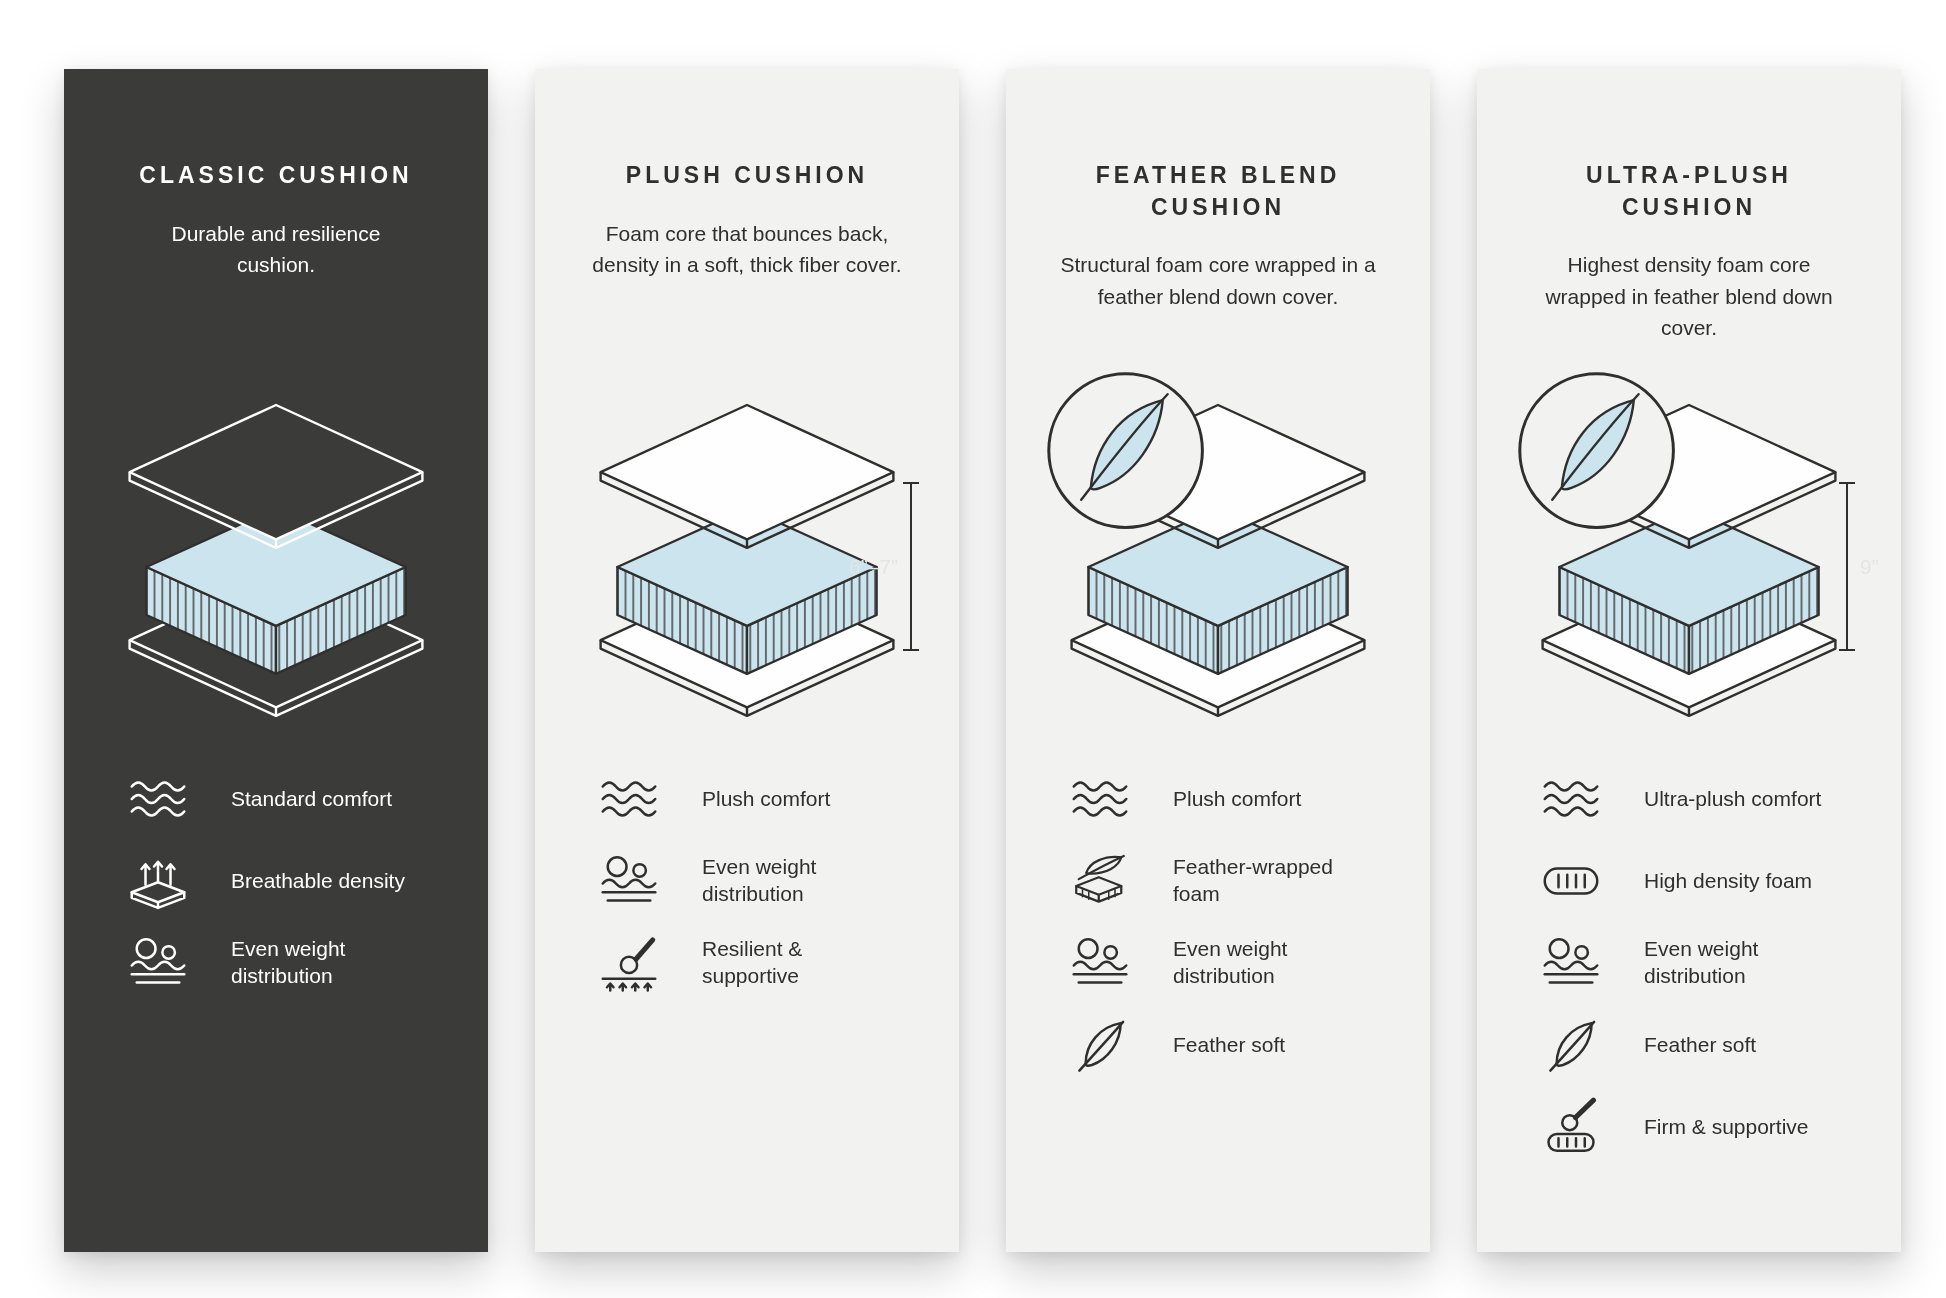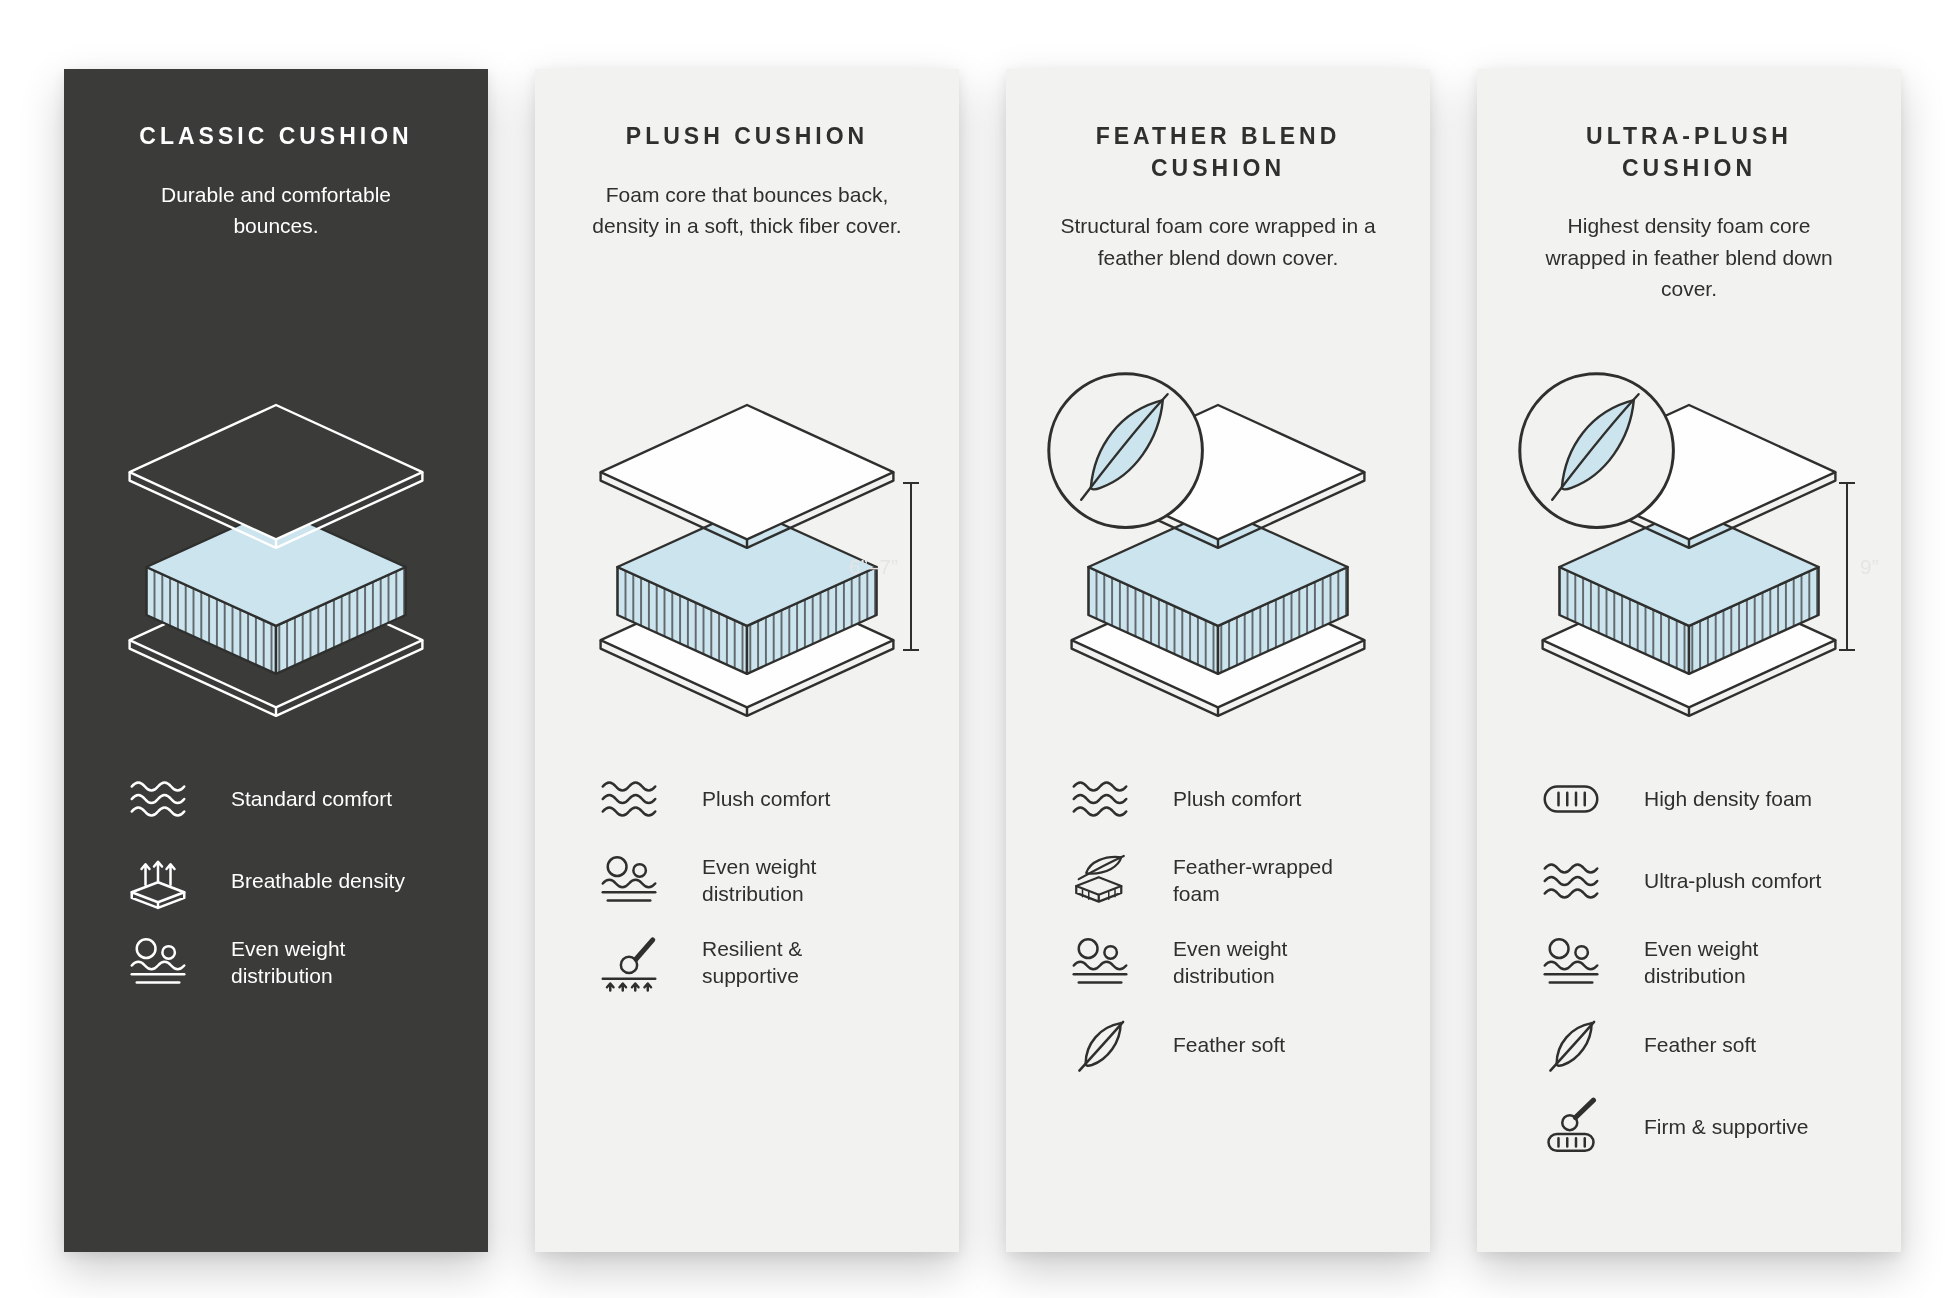--- a/index.html
+++ b/index.html
@@ -11,21 +11,21 @@
     color: #2f2f2e;
     overflow: hidden;
   }
   .stage { position: relative; width: 1946px; height: 1298px; }
   .panels { position: absolute; left: 64px; top: 69px; display: flex; gap: 47px; }
 
   .panel {
     position: relative;
     width: 424px; height: 1183px;
     background: #f2f2f0;
-    padding: 52px 40px 0;
+    padding: 91px 40px 0;
     box-shadow: 0 18px 42px rgba(0,0,0,.20), 0 4px 12px rgba(0,0,0,.08);
     --face-fill: #fefefe;
     --face-stroke: #2f2f2e;
     --panel-bg: #f2f2f0;
   }
   .panel.dark {
     background: #3b3b39; color: #ffffff;
     --face-fill: #3b3b39;
     --face-stroke: #ffffff;
     --panel-bg: #3b3b39;
@@ -182,21 +182,21 @@
 </svg>
 
 <div class="stage">
   <div class="panels">
 
     <section class="panel dark panel-classic">
       <h2 class="title">
         <span>CLASSIC CUSHION</span>
         <span></span>
       </h2>
-      <p class="desc">Durable and comfortable bounces.</p>
+      <p class="desc">Durable and resilience cushion.</p>
       <div class="diagram">
         <svg class="cushion" viewBox="0 0 300 305">
           <use href="#sym-cushion"></use>
         </svg>
       </div>
       <div class="features">
         <div class="feature">
           <svg class="feat-icon" viewBox="0 0 48 48">
               <use href="#sym-wave"></use>
             </svg>
@@ -304,29 +304,29 @@
           <use href="#sym-cushion"></use>
           <use href="#sym-badge"></use>
         </svg>
       </div>
       <div class="dim label-right">
         <span class="dim-label">9”</span>
       </div>
       <div class="features">
         <div class="feature">
           <svg class="feat-icon" viewBox="0 0 48 48">
+              <use href="#sym-wave"></use>
+            </svg>
+          <span class="feat-label">Ultra-plush comfort</span>
+        </div>
+        <div class="feature">
+          <svg class="feat-icon" viewBox="0 0 48 48">
               <use href="#sym-density"></use>
             </svg>
           <span class="feat-label">High density foam</span>
-        </div>
-        <div class="feature">
-          <svg class="feat-icon" viewBox="0 0 48 48">
-              <use href="#sym-wave"></use>
-            </svg>
-          <span class="feat-label">Ultra-plush comfort</span>
         </div>
         <div class="feature">
           <svg class="feat-icon" viewBox="0 0 48 48">
               <use href="#sym-weight"></use>
             </svg>
           <span class="feat-label wrap2">Even weight distribution</span>
         </div>
         <div class="feature">
           <svg class="feat-icon" viewBox="0 0 48 48">
               <use href="#sym-feather"></use>

